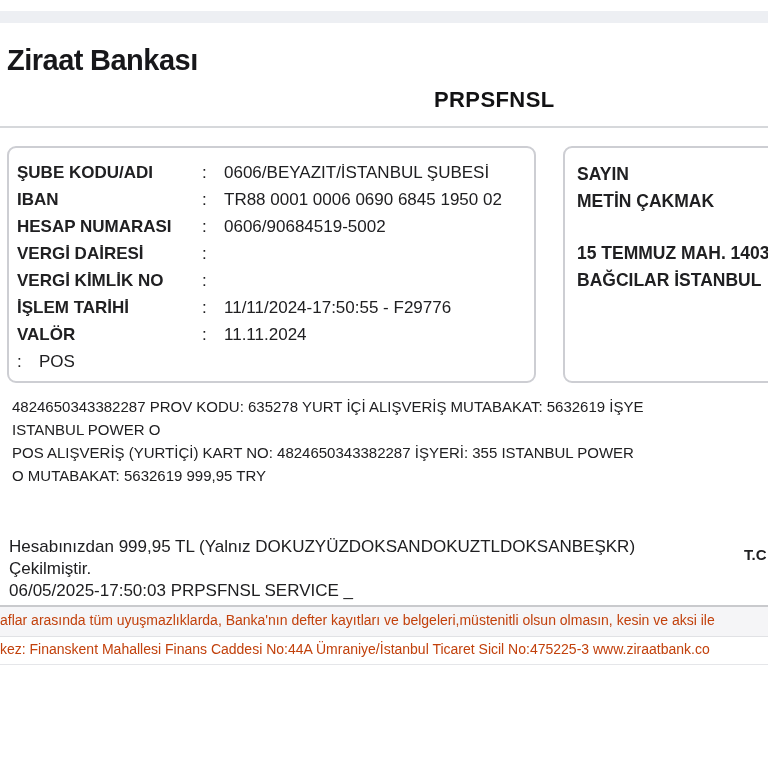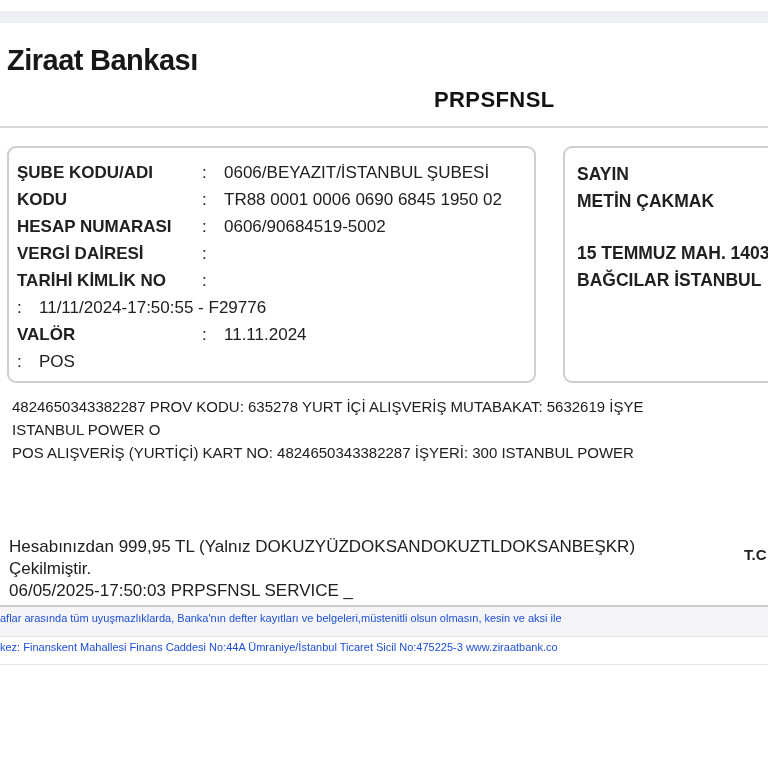--- a/index.html
+++ b/index.html
@@ -32,21 +32,21 @@
 
   .txn{left:12px;top:395px;width:756px;font-size:15px;line-height:23px;overflow:hidden;}
   .txn div{white-space:nowrap;}
 
   .summary{left:9px;top:536px;width:740px;font-size:17px;line-height:22px;overflow:hidden;}
   .summary div{white-space:nowrap;}
   .tc-clip{left:744px;top:546px;font-size:15px;font-weight:700;white-space:nowrap;text-align:right;}
 
   .fp-rule1{top:605px;left:0;width:768px;height:2px;background:#c9cacd;}
   .fp-band{top:607px;left:0;width:768px;height:29px;background:#f5f5f7;}
-  .fp-line{left:0;font-size:11px;color:#1d4ed8;white-space:nowrap;width:768px;overflow:hidden;}
+  .fp-line{left:0;font-size:14px;color:#c2410c;white-space:nowrap;width:768px;overflow:hidden;}
   .fp-line.l1{top:612px;}
   .fp-rule2{top:636px;left:0;width:768px;height:1px;background:#e1e2e5;}
   .fp-line.l2{top:641px;}
   .fp-rule3{top:664px;left:0;width:768px;height:1px;background:#e5e6e9;}
 </style>
 </head>
 <body>
 
 <div class="page">
 
@@ -60,40 +60,41 @@
 
   <div class="abs rule-top"></div>
 
   <div class="abs box box-left">
     <div class="info-row">
       <span class="lbl">ŞUBE KODU/ADI</span>
       <span class="sep">:</span>
       <span class="val">0606/BEYAZIT/İSTANBUL ŞUBESİ</span>
     </div>
     <div class="info-row">
-      <span class="lbl">KODU</span>
+      <span class="lbl">IBAN</span>
       <span class="sep">:</span>
       <span class="val">TR88 0001 0006 0690 6845 1950 02</span>
     </div>
     <div class="info-row">
       <span class="lbl">HESAP NUMARASI</span>
       <span class="sep">:</span>
       <span class="val">0606/90684519-5002</span>
     </div>
     <div class="info-row">
       <span class="lbl">VERGİ DAİRESİ</span>
       <span class="sep">:</span>
       <span class="val"></span>
     </div>
     <div class="info-row">
-      <span class="lbl">TARİHİ KİMLİK NO</span>
+      <span class="lbl">VERGİ KİMLİK NO</span>
       <span class="sep">:</span>
       <span class="val"></span>
     </div>
     <div class="info-row">
+      <span class="lbl">İŞLEM TARİHİ</span>
       <span class="sep">:</span>
       <span class="val">11/11/2024-17:50:55 - F29776</span>
     </div>
     <div class="info-row">
       <span class="lbl">VALÖR</span>
       <span class="sep">:</span>
       <span class="val">11.11.2024</span>
     </div>
     <div class="info-row">
       <span class="sep">:</span>
@@ -105,21 +106,22 @@
     <div class="cust-line">SAYIN</div>
     <div class="cust-line">METİN ÇAKMAK</div>
     <div class="cust-gap"></div>
     <div class="cust-line">15 TEMMUZ MAH. 1403</div>
     <div class="cust-line">BAĞCILAR İSTANBUL</div>
   </div>
 
   <div class="abs txn">
     <div>4824650343382287 PROV KODU: 635278 YURT İÇİ ALIŞVERİŞ MUTABAKAT: 5632619 İŞYE</div>
     <div>ISTANBUL POWER O</div>
-    <div>POS ALIŞVERİŞ (YURTİÇİ) KART NO: 4824650343382287 İŞYERİ: 300 ISTANBUL POWER</div>
+    <div>POS ALIŞVERİŞ (YURTİÇİ) KART NO: 4824650343382287 İŞYERİ: 355 ISTANBUL POWER</div>
+    <div>O MUTABAKAT: 5632619 999,95 TRY</div>
   </div>
 
   <div class="abs summary">
     <div>Hesabınızdan 999,95 TL (Yalnız DOKUZYÜZDOKSANDOKUZTLDOKSANBEŞKR)</div>
     <div>Çekilmiştir.</div>
     <div>06/05/2025-17:50:03 PRPSFNSL SERVICE _</div>
   </div>
   <div class="abs tc-clip">T.C</div>
 
   <div class="abs fp-rule1"></div>

